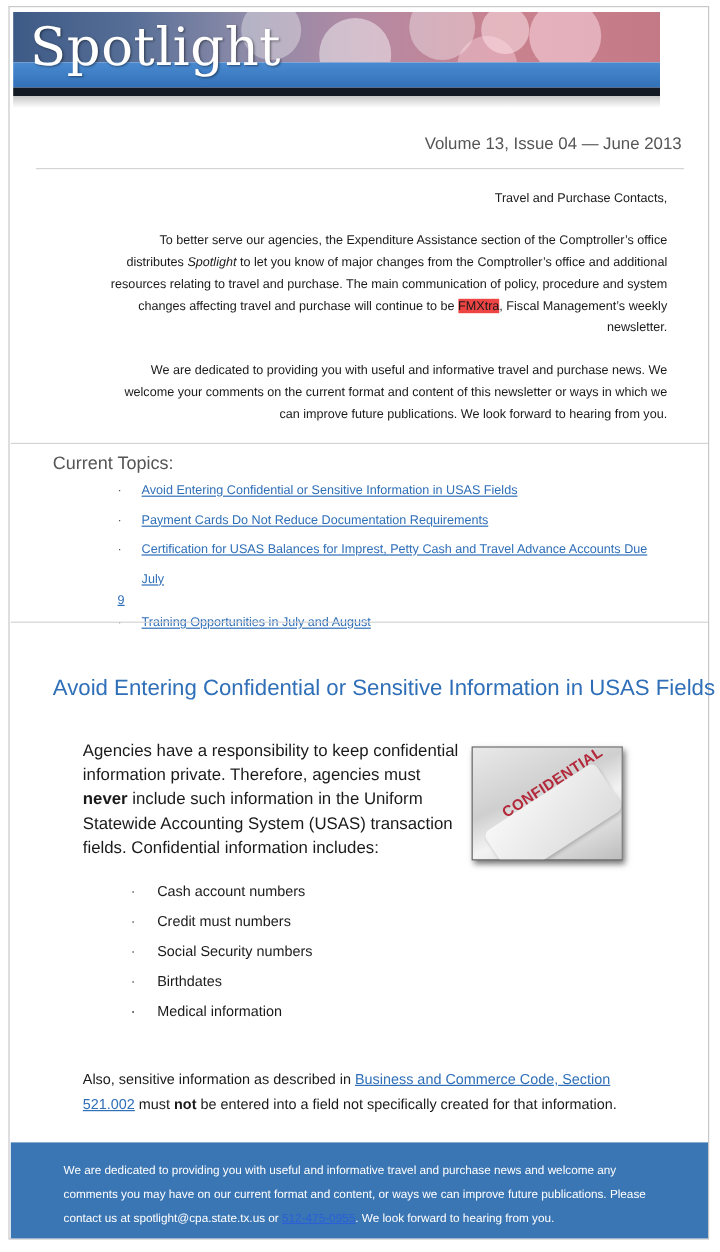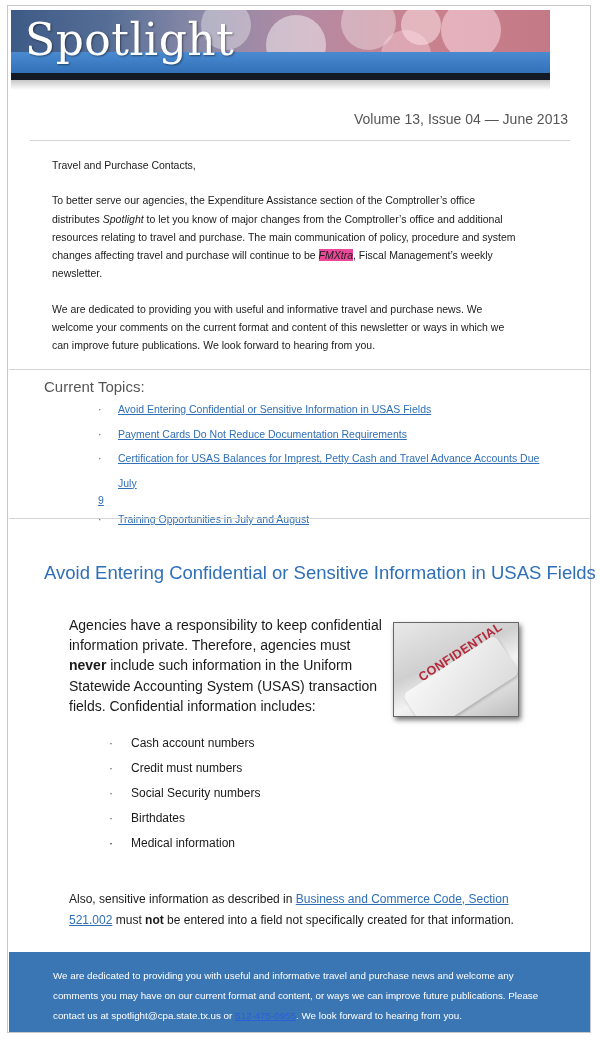--- a/index.html
+++ b/index.html
@@ -13,23 +13,23 @@
   .bokeh { position:absolute; border-radius:50%; background:rgba(255,255,255,0.35); }
   .banner-strip { position:absolute; left:0; top:42px; width:539px; height:21px; background:linear-gradient(#4a8ad0,#3271b8); }
   .banner-dark { position:absolute; left:0; top:63px; width:539px; height:7px; background:#141a24; }
   .banner-shadow { position:absolute; left:0; top:70px; width:539px; height:10px; background:linear-gradient(rgba(0,0,0,0.22),rgba(0,0,0,0)); }
   .logo { position:absolute; left:14px; top:2px; font-family:"DejaVu Serif","Liberation Serif",serif; font-size:44px; color:#fff; letter-spacing:0.5px; text-shadow:1px 1px 2px rgba(0,0,0,0.45); line-height:56px; }
   .tagline { position:absolute; left:195px; top:45px; font-family:"Liberation Sans",sans-serif; font-size:13.5px; color:#dce8f6; }
 
   .issue { position:absolute; right:32px; top:111px; font-size:14px; color:#555; }
   .rule { position:absolute; height:1px; background:#d4d4d4; }
 
-  .intro { position:absolute; left:52px; top:156px; width:470px; font-size:10.5px; line-height:18.3px; color:#1a1a1a; }
+  .intro { position:absolute; left:86px; top:156px; width:470px; font-size:10.5px; line-height:18.3px; color:#1a1a1a;text-align:right; }
   .intro p { margin:0 0 17px 0; }
-  .hl { background:#ec4899; font-style:italic; }
+  .hl { background:#ef4444; }
 
   .topics-title { position:absolute; left:44px; top:378px; font-size:15px; color:#555; }
   .topics { position:absolute; left:98px; top:397px; width:450px; font-size:10.5px; line-height:24.5px; margin:0; padding:0; list-style:none; }
   .topics li { position:relative; padding-left:20px; }
   .topics li .dot { position:absolute; left:0; color:#555; }
   .topics a { color:#2f6fb8; text-decoration:underline; }
   .topics li.wrap { text-indent:0; }
   .topics li.wrap .tail { display:block; margin-left:-20px; line-height:14px; margin-top:-2px; }
 
   .article-title { position:absolute; left:44px; top:562px; font-size:18.5px; color:#2f6fb8; }

